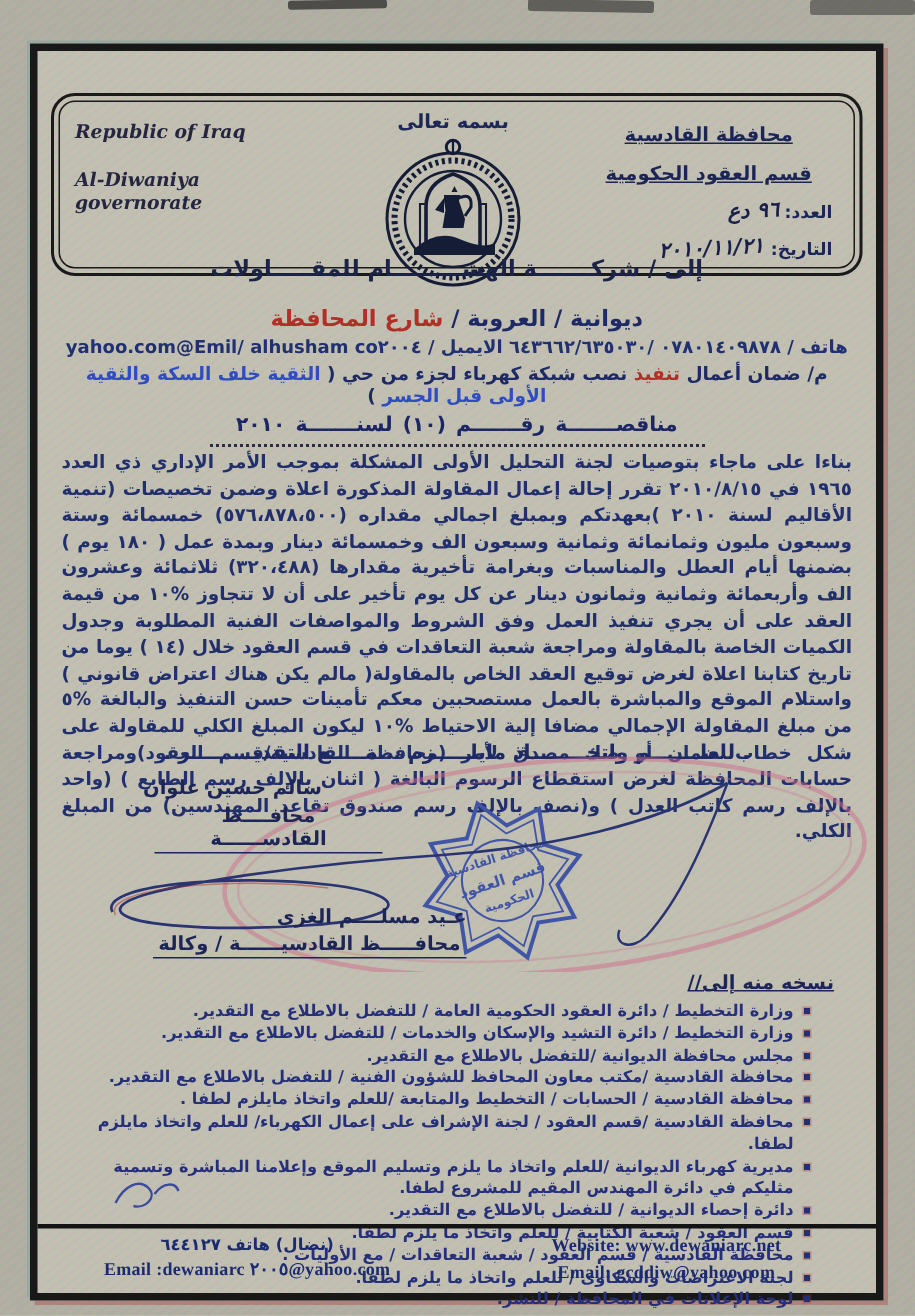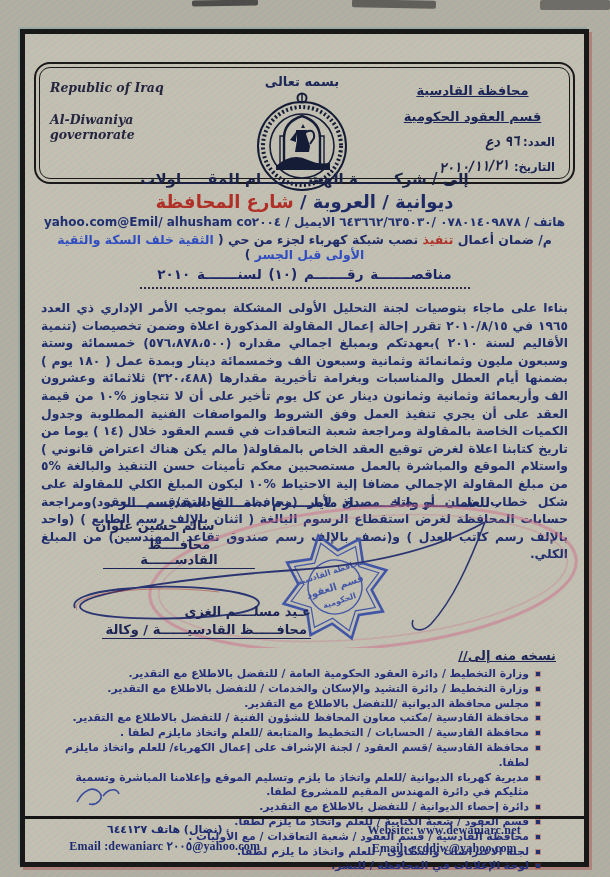--- a/index.html
+++ b/index.html
@@ -44,21 +44,21 @@
   .lh-ar { width:34%; text-align:center; font-weight:bold; font-size:13px; color:#1c2656; }
   .lh-ar .a1 { margin-top:2px; }
   .lh-ar .a2 { margin-top:9px; text-decoration:underline; }
   .lh-ar .a3 { margin-top:11px; text-decoration:underline; }
   .numrow { margin-top:9px; text-align:right; font-size:11.5px; padding-right:4px; }
   .numrow .hand { display:inline-block; font-style:italic; font-size:14px; transform:rotate(-3deg); color:#1b2048; letter-spacing:1px; }
 
   
   .recipient { position:absolute; left:16px; right:16px; top:136px; text-align:center; font-weight:bold; }
   .to-line { font-size:15px; color:#1c2348; }
-  .addr-line { font-size:18px; margin-top:3px; color:#1e2a66; }
+  .addr-line { font-size:15px; margin-top:15px; color:#1e2a66; }
   .red { color:#b03028; }
   .blue { color:#2f4cc0; }
   .phone-line { font-size:12px; margin-top:3px; color:#203070; }
   .subject-line { font-size:12.4px; margin-top:3px; color:#1e2a66; }
   .tender-line { font-size:13.5px; margin-top:4px; color:#1c2665; word-spacing:2px; }
   .dots { width:330px; margin:3px auto 0 auto; border-bottom:2px dotted #2b2b44; height:4px; }
 
   
   .bodytext {
     position:absolute; left:16px; right:16px; top:266px;

